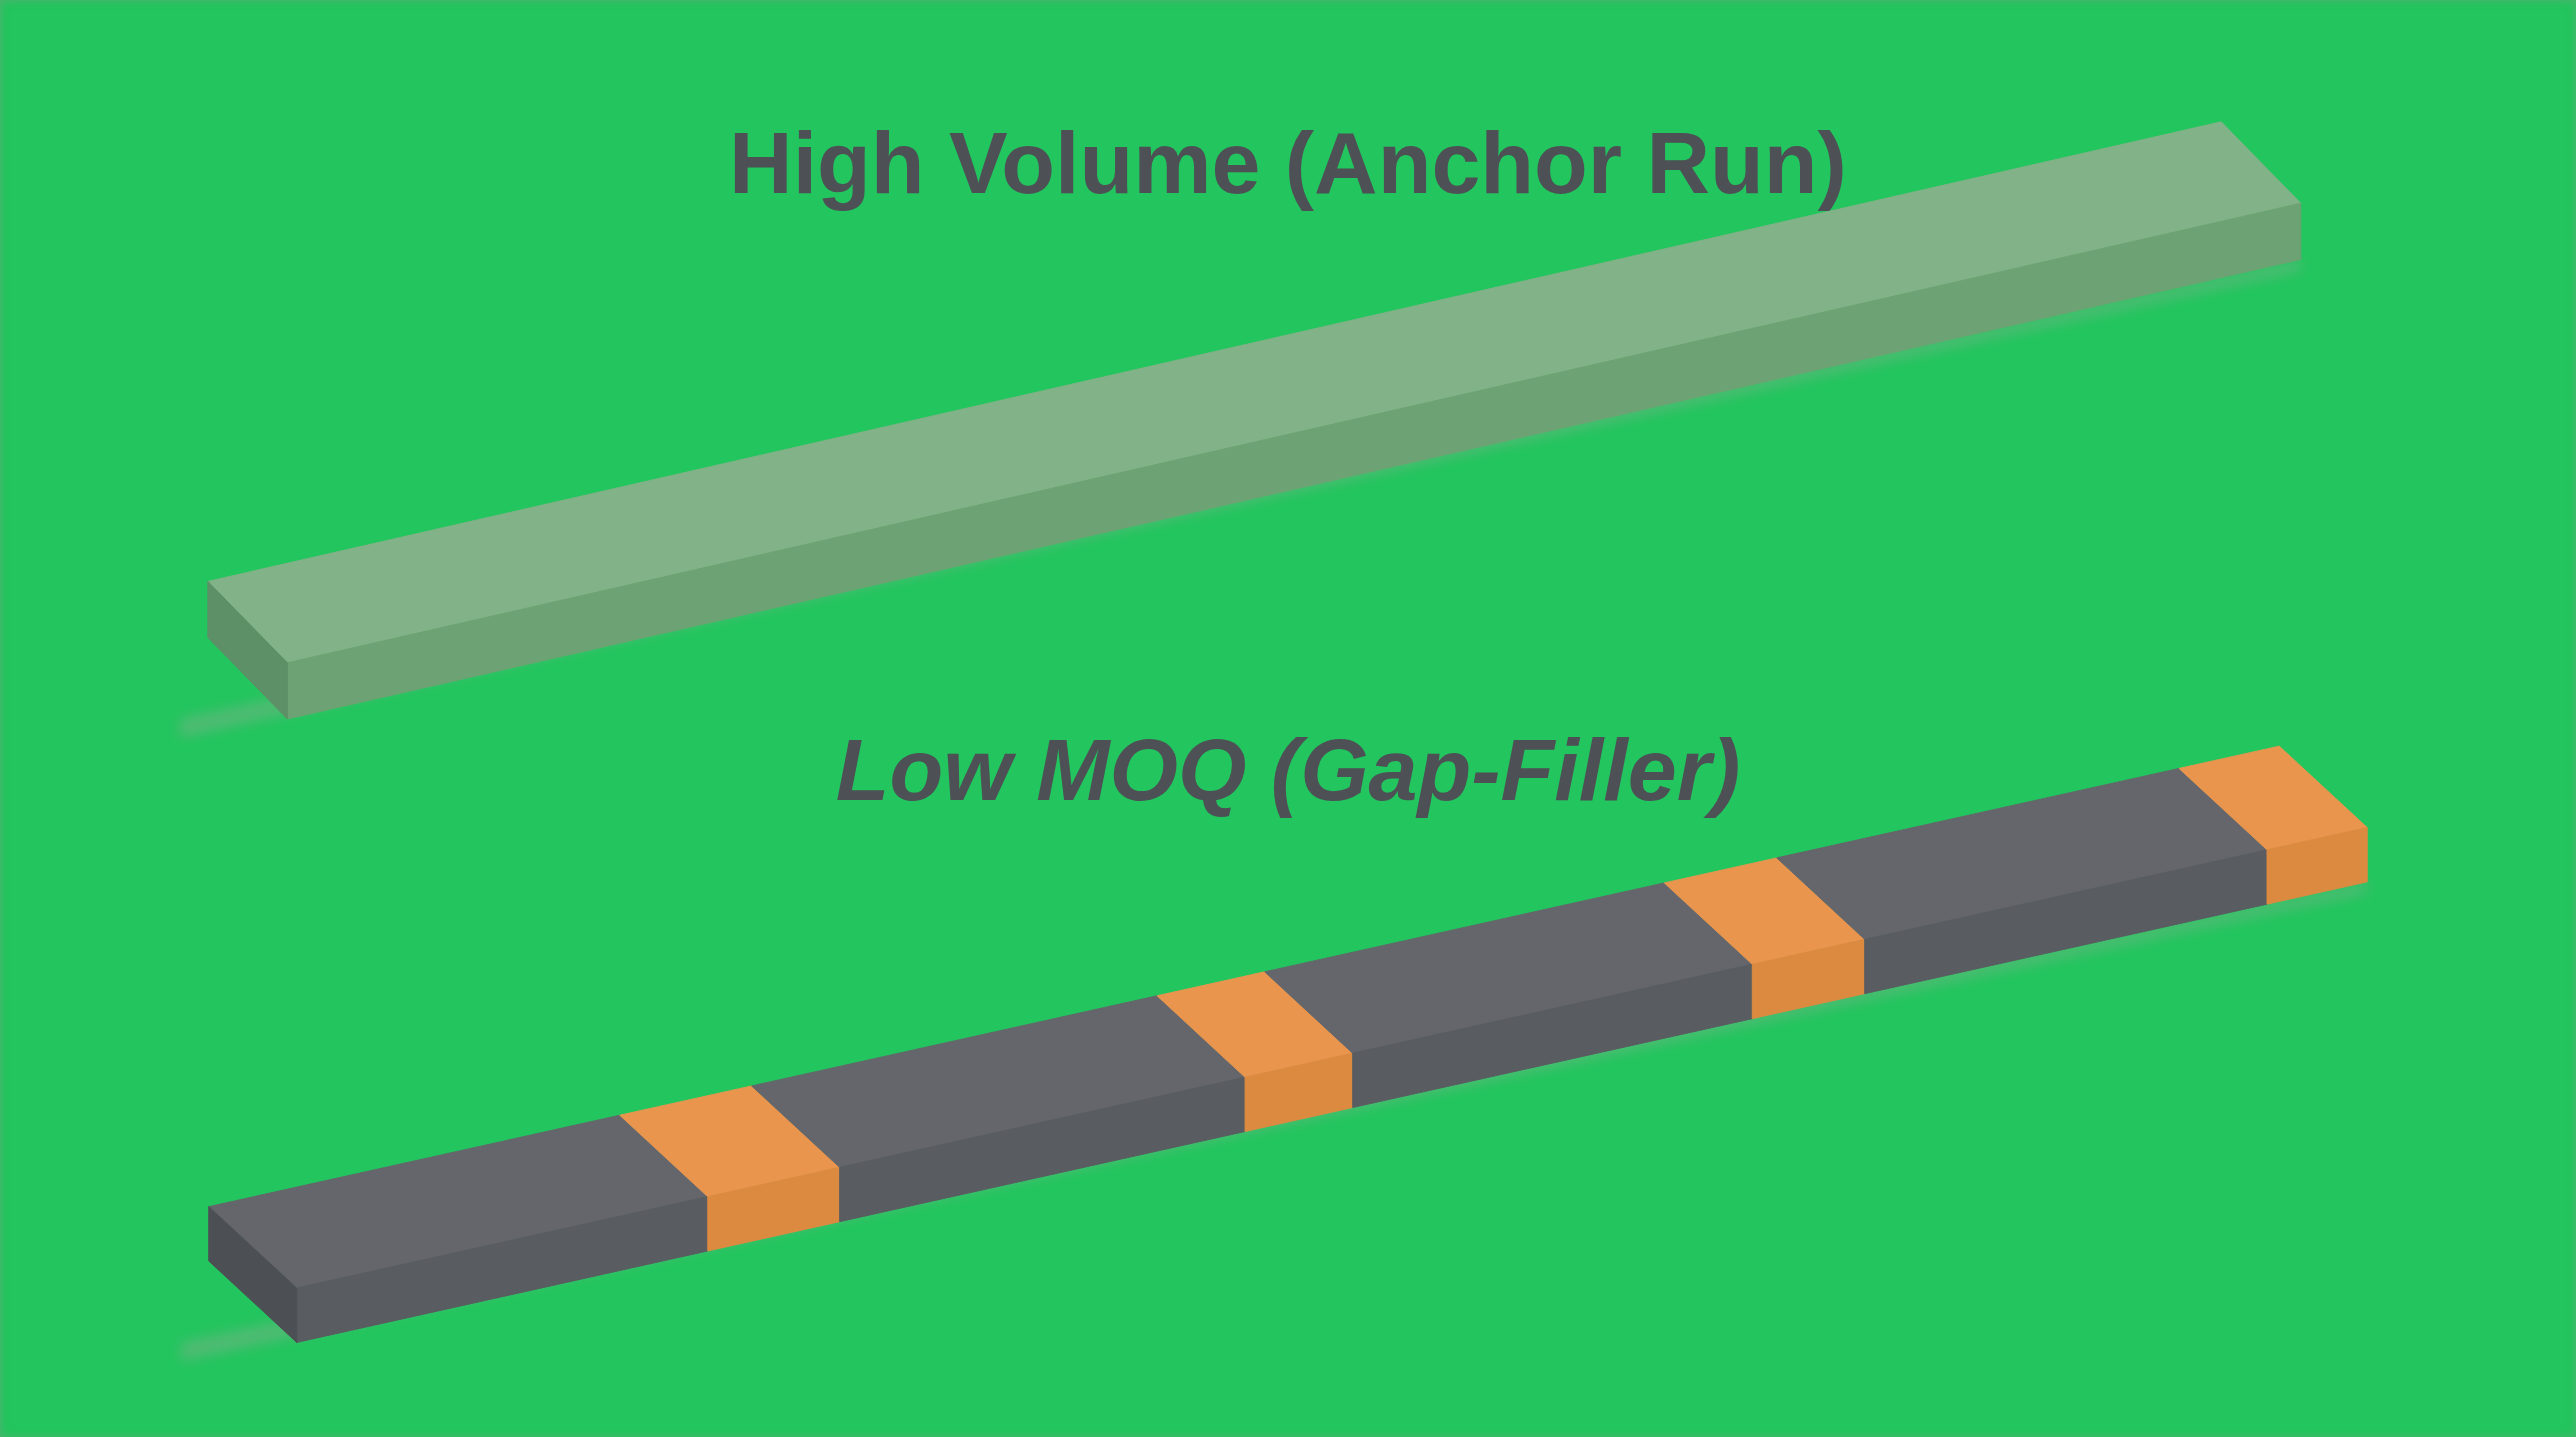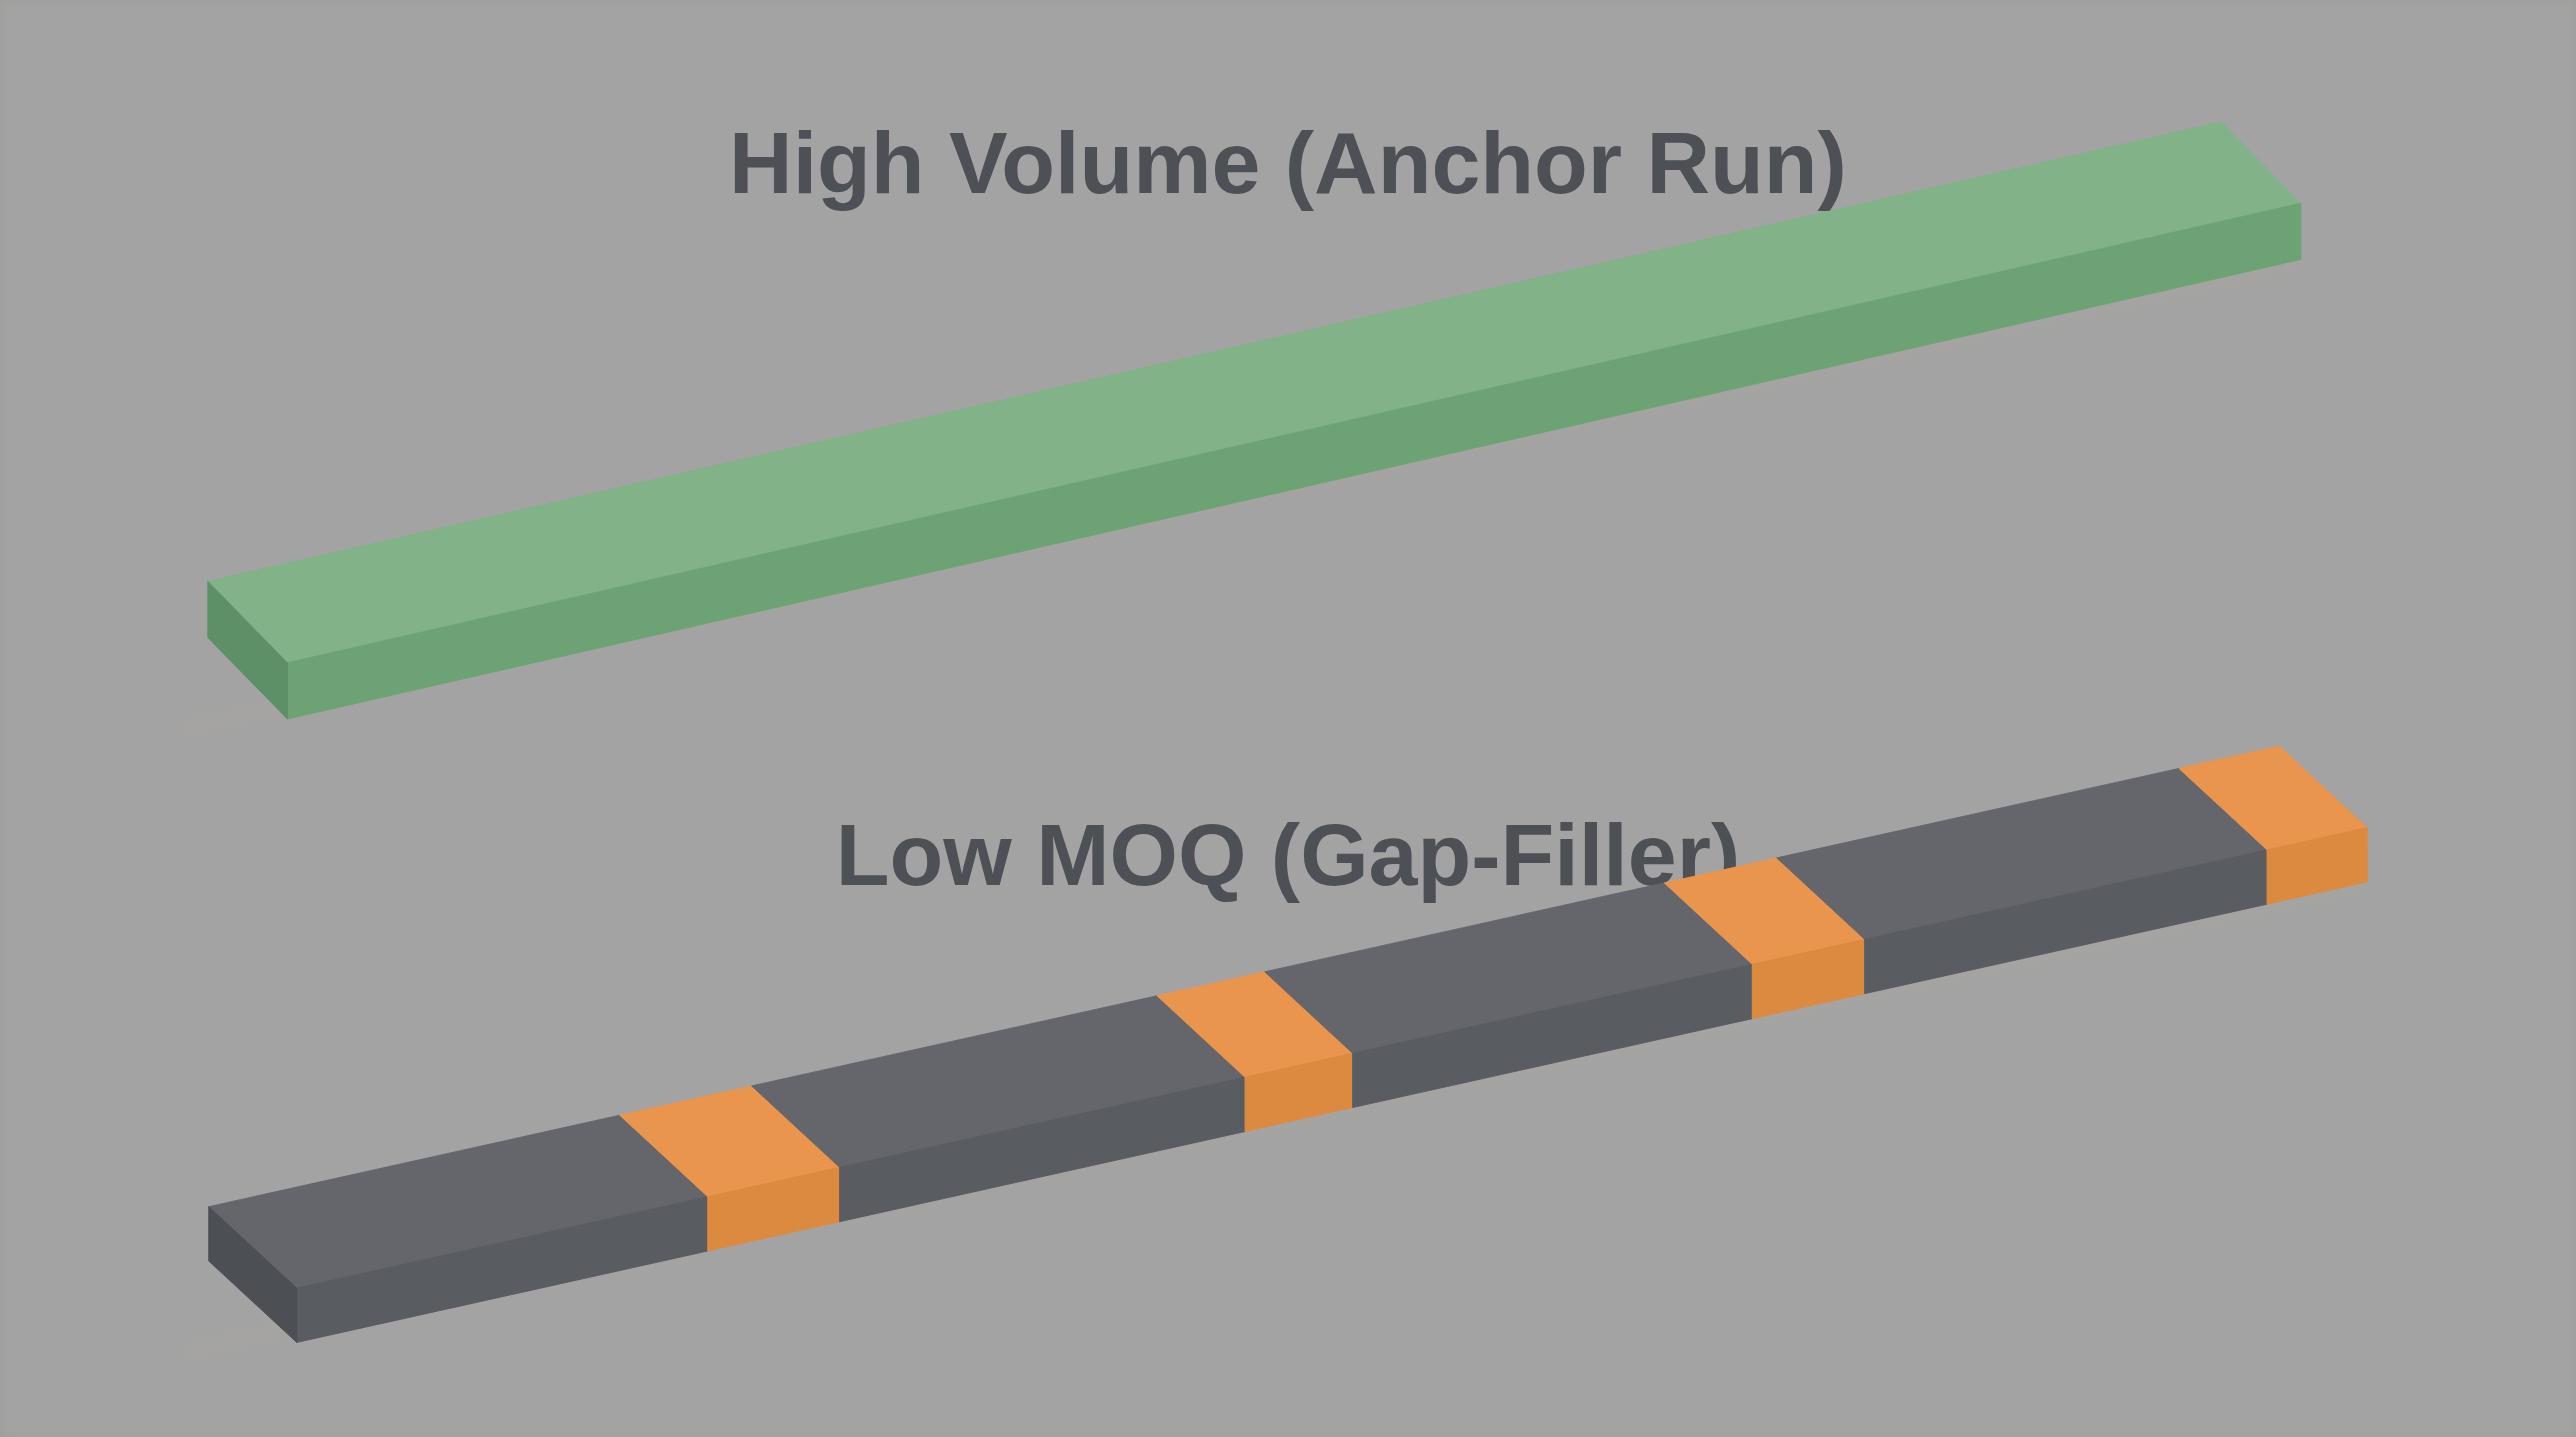--- a/index.html
+++ b/index.html
@@ -20,34 +20,34 @@
     width: 100%;
     text-align: center;
     font-weight: 700;
     font-size: 88px;
     line-height: 1;
     letter-spacing: 0px;
     white-space: nowrap;
     pointer-events: none;
   }
   #title-anchor { top: 119px; }
-  #title-gapfiller { top: 811px; }
+  #title-gapfiller { top: 726px; font-style: italic; }
   #bars-svg {
     position: absolute;
     left: 0;
     top: 0;
     width: 2576px;
     height: 1438px;
     display: block;
   }
 </style>
 </head>
 <body>
 
-<div class="stage" id="stage" style="background: #a3a3a3;">
+<div class="stage" id="stage" style="background: #22c55e;">
   <div class="bar-title" id="title-anchor" style="color: rgb(77, 80, 85);">High Volume (Anchor Run)</div>
 
   <div class="bar-title" id="title-gapfiller" style="color: rgb(77, 80, 85);">Low MOQ (Gap-Filler)</div>
 
   <svg id="bars-svg" viewBox="0 0 2752 1536" xmlns="http://www.w3.org/2000/svg">
     <defs>
       <filter id="soft-shadow" x="-20%" y="-40%" width="140%" height="220%">
         <feGaussianBlur stdDeviation="7"></feGaussianBlur>
       </filter>
     </defs>

